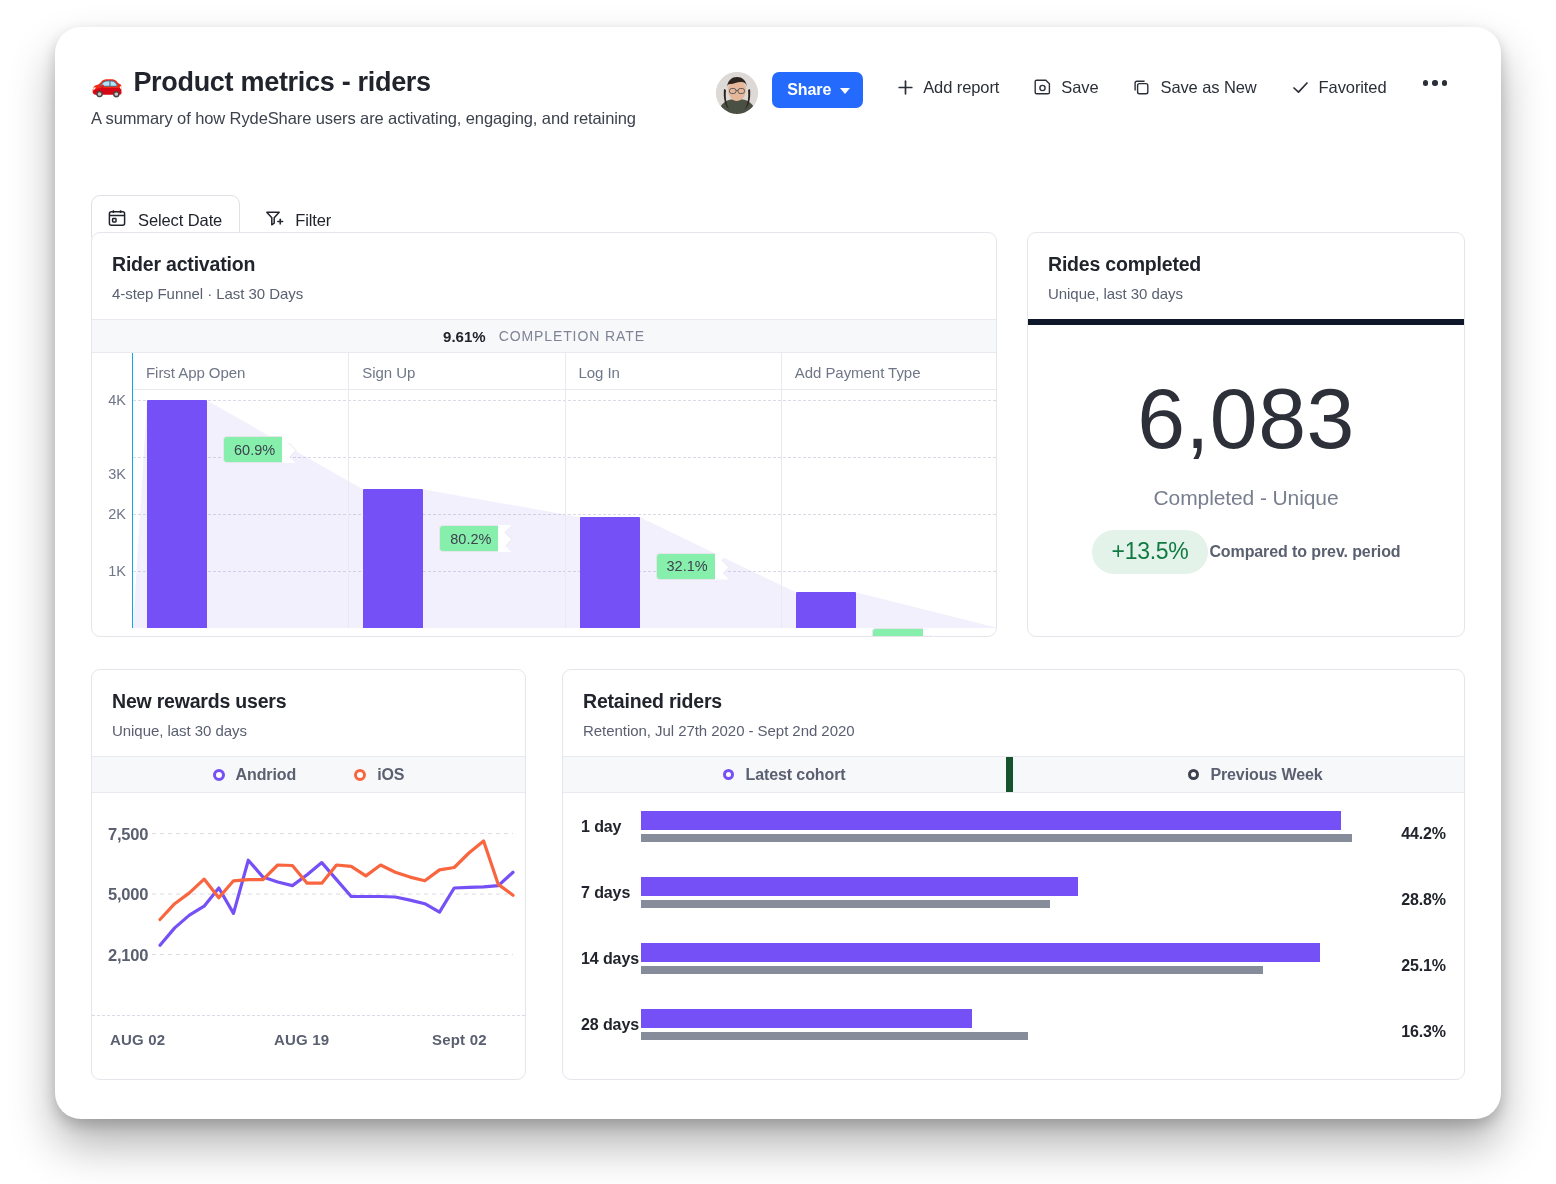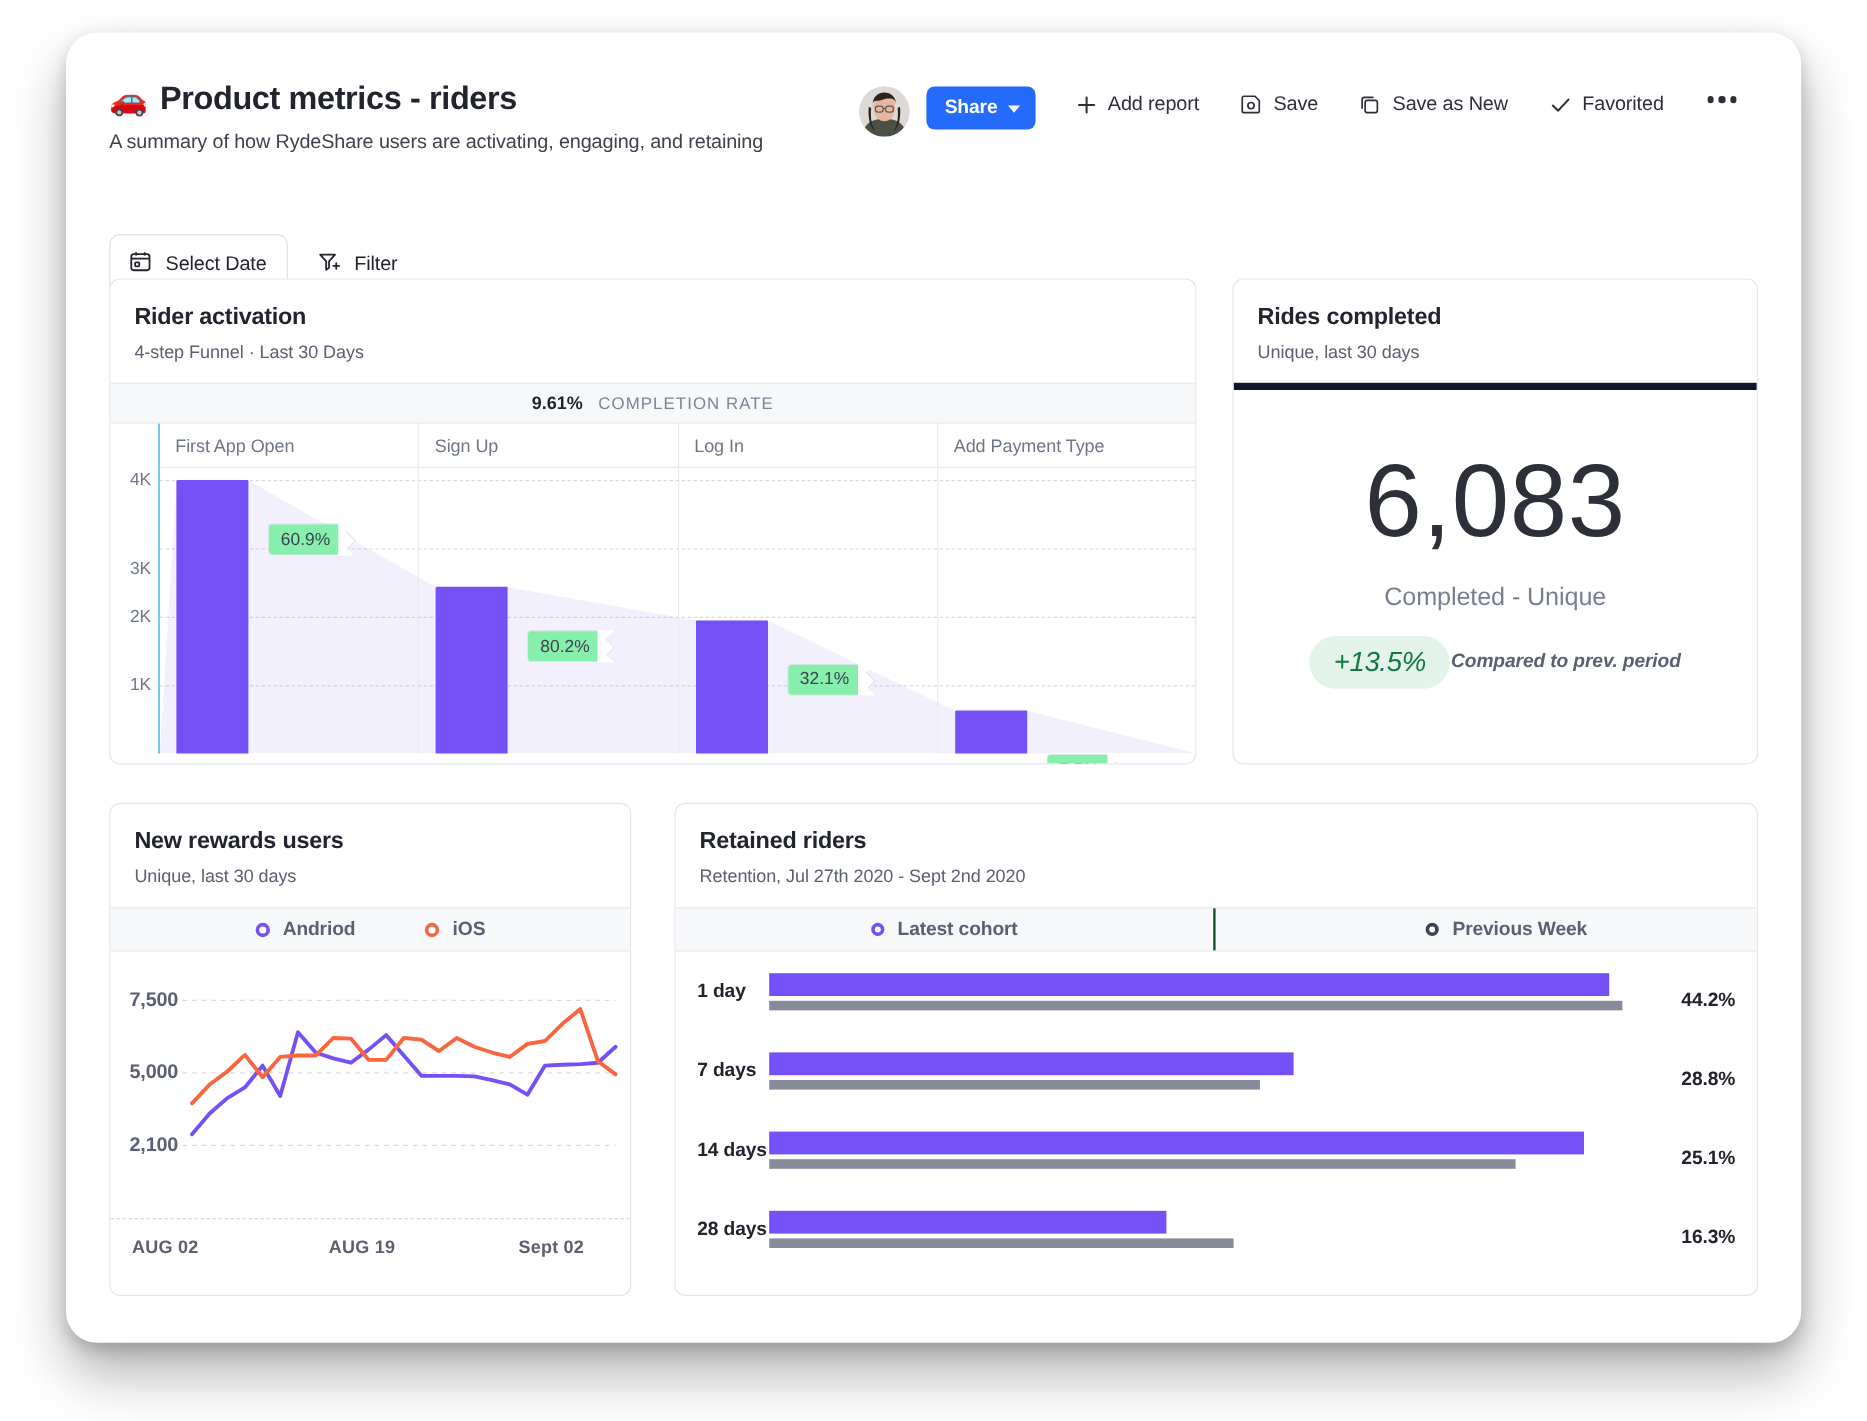--- a/index.html
+++ b/index.html
@@ -283,21 +283,21 @@
   .big-caption {
     margin-top: 26px;
     font-size: 21px;
     color: #777e8e;
     font-weight: 300;
     letter-spacing: -0.1px;
     text-align: center;
   }
   .delta-row {
     margin-top: 20px;
-    display: flex; align-items: center; gap: 1px; font-style: italic;
+    display: flex; align-items: center; gap: 1px;
   }
   .delta-pill {
     background: #e3f3e9;
     color: #117a43;
     font-size: 23px;
     border-radius: 22px;
     padding: 8px 20px 9px 20px;
     letter-spacing: -0.3px;
   }
   .delta-note {
@@ -358,21 +358,21 @@
     background: #f7f8fa;
     border-top: 1px solid #e8eaef;
     border-bottom: 1px solid #e8eaef;
     display: flex; align-items: stretch;
   }
   .ret-toggle .seg {
     display: flex; align-items: center; justify-content: center;
     gap: 11px;
     cursor: pointer;
   }
-  .seg-latest { flex: 0 0 450px; border-right: 2px solid #14532d; }
+  .seg-latest { flex: 0 0 450px; border-right: 7px solid #14532d; }
   .seg-prev { flex: 1 1 auto; padding-left: 0; justify-content: flex-start; padding-left: 34px; }
   .ring {
     width: 11px; height: 11px; border-radius: 50%;
     border: 3.5px solid #7550f7; background: #fff;
   }
   .ring.gray { border-color: #3d424d; }
   .seg-label { font-size: 16px; font-weight: bold; color: #5a6070; letter-spacing: -0.1px; }
 
   .ret-body { position: relative; height: 296px; padding-top: 14px; }
   .ret-row { position: relative; height: 66px; }

